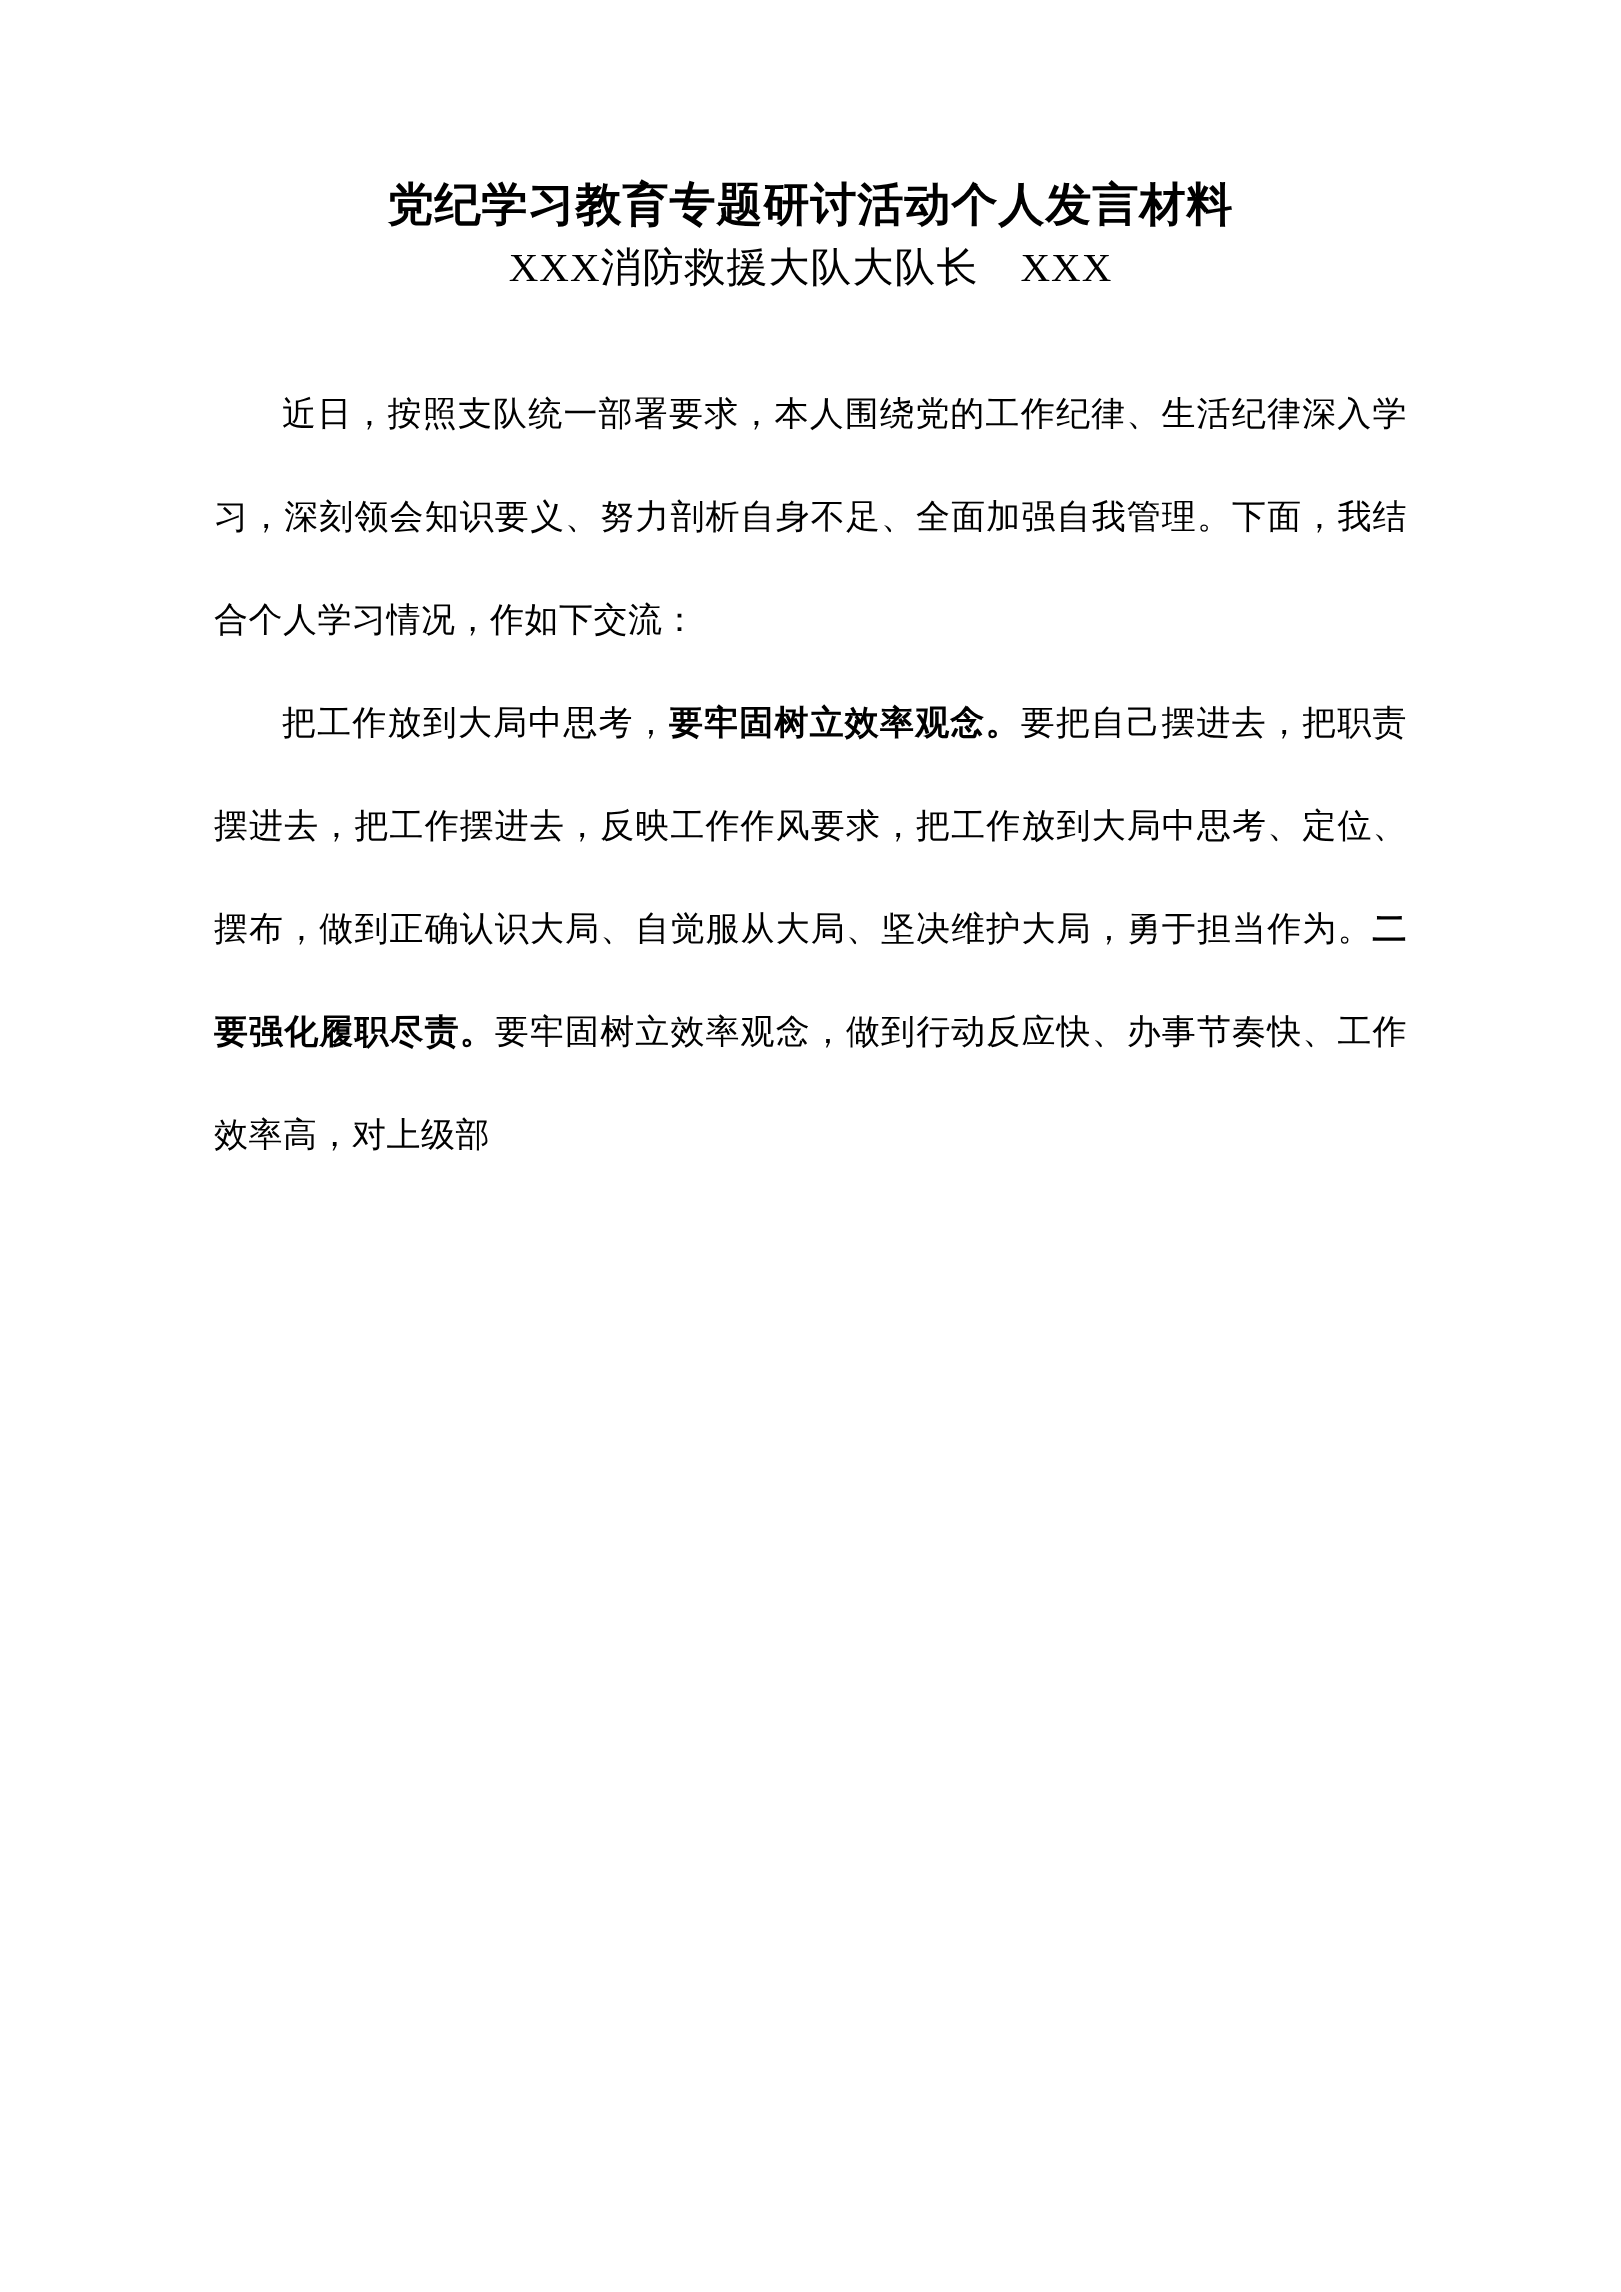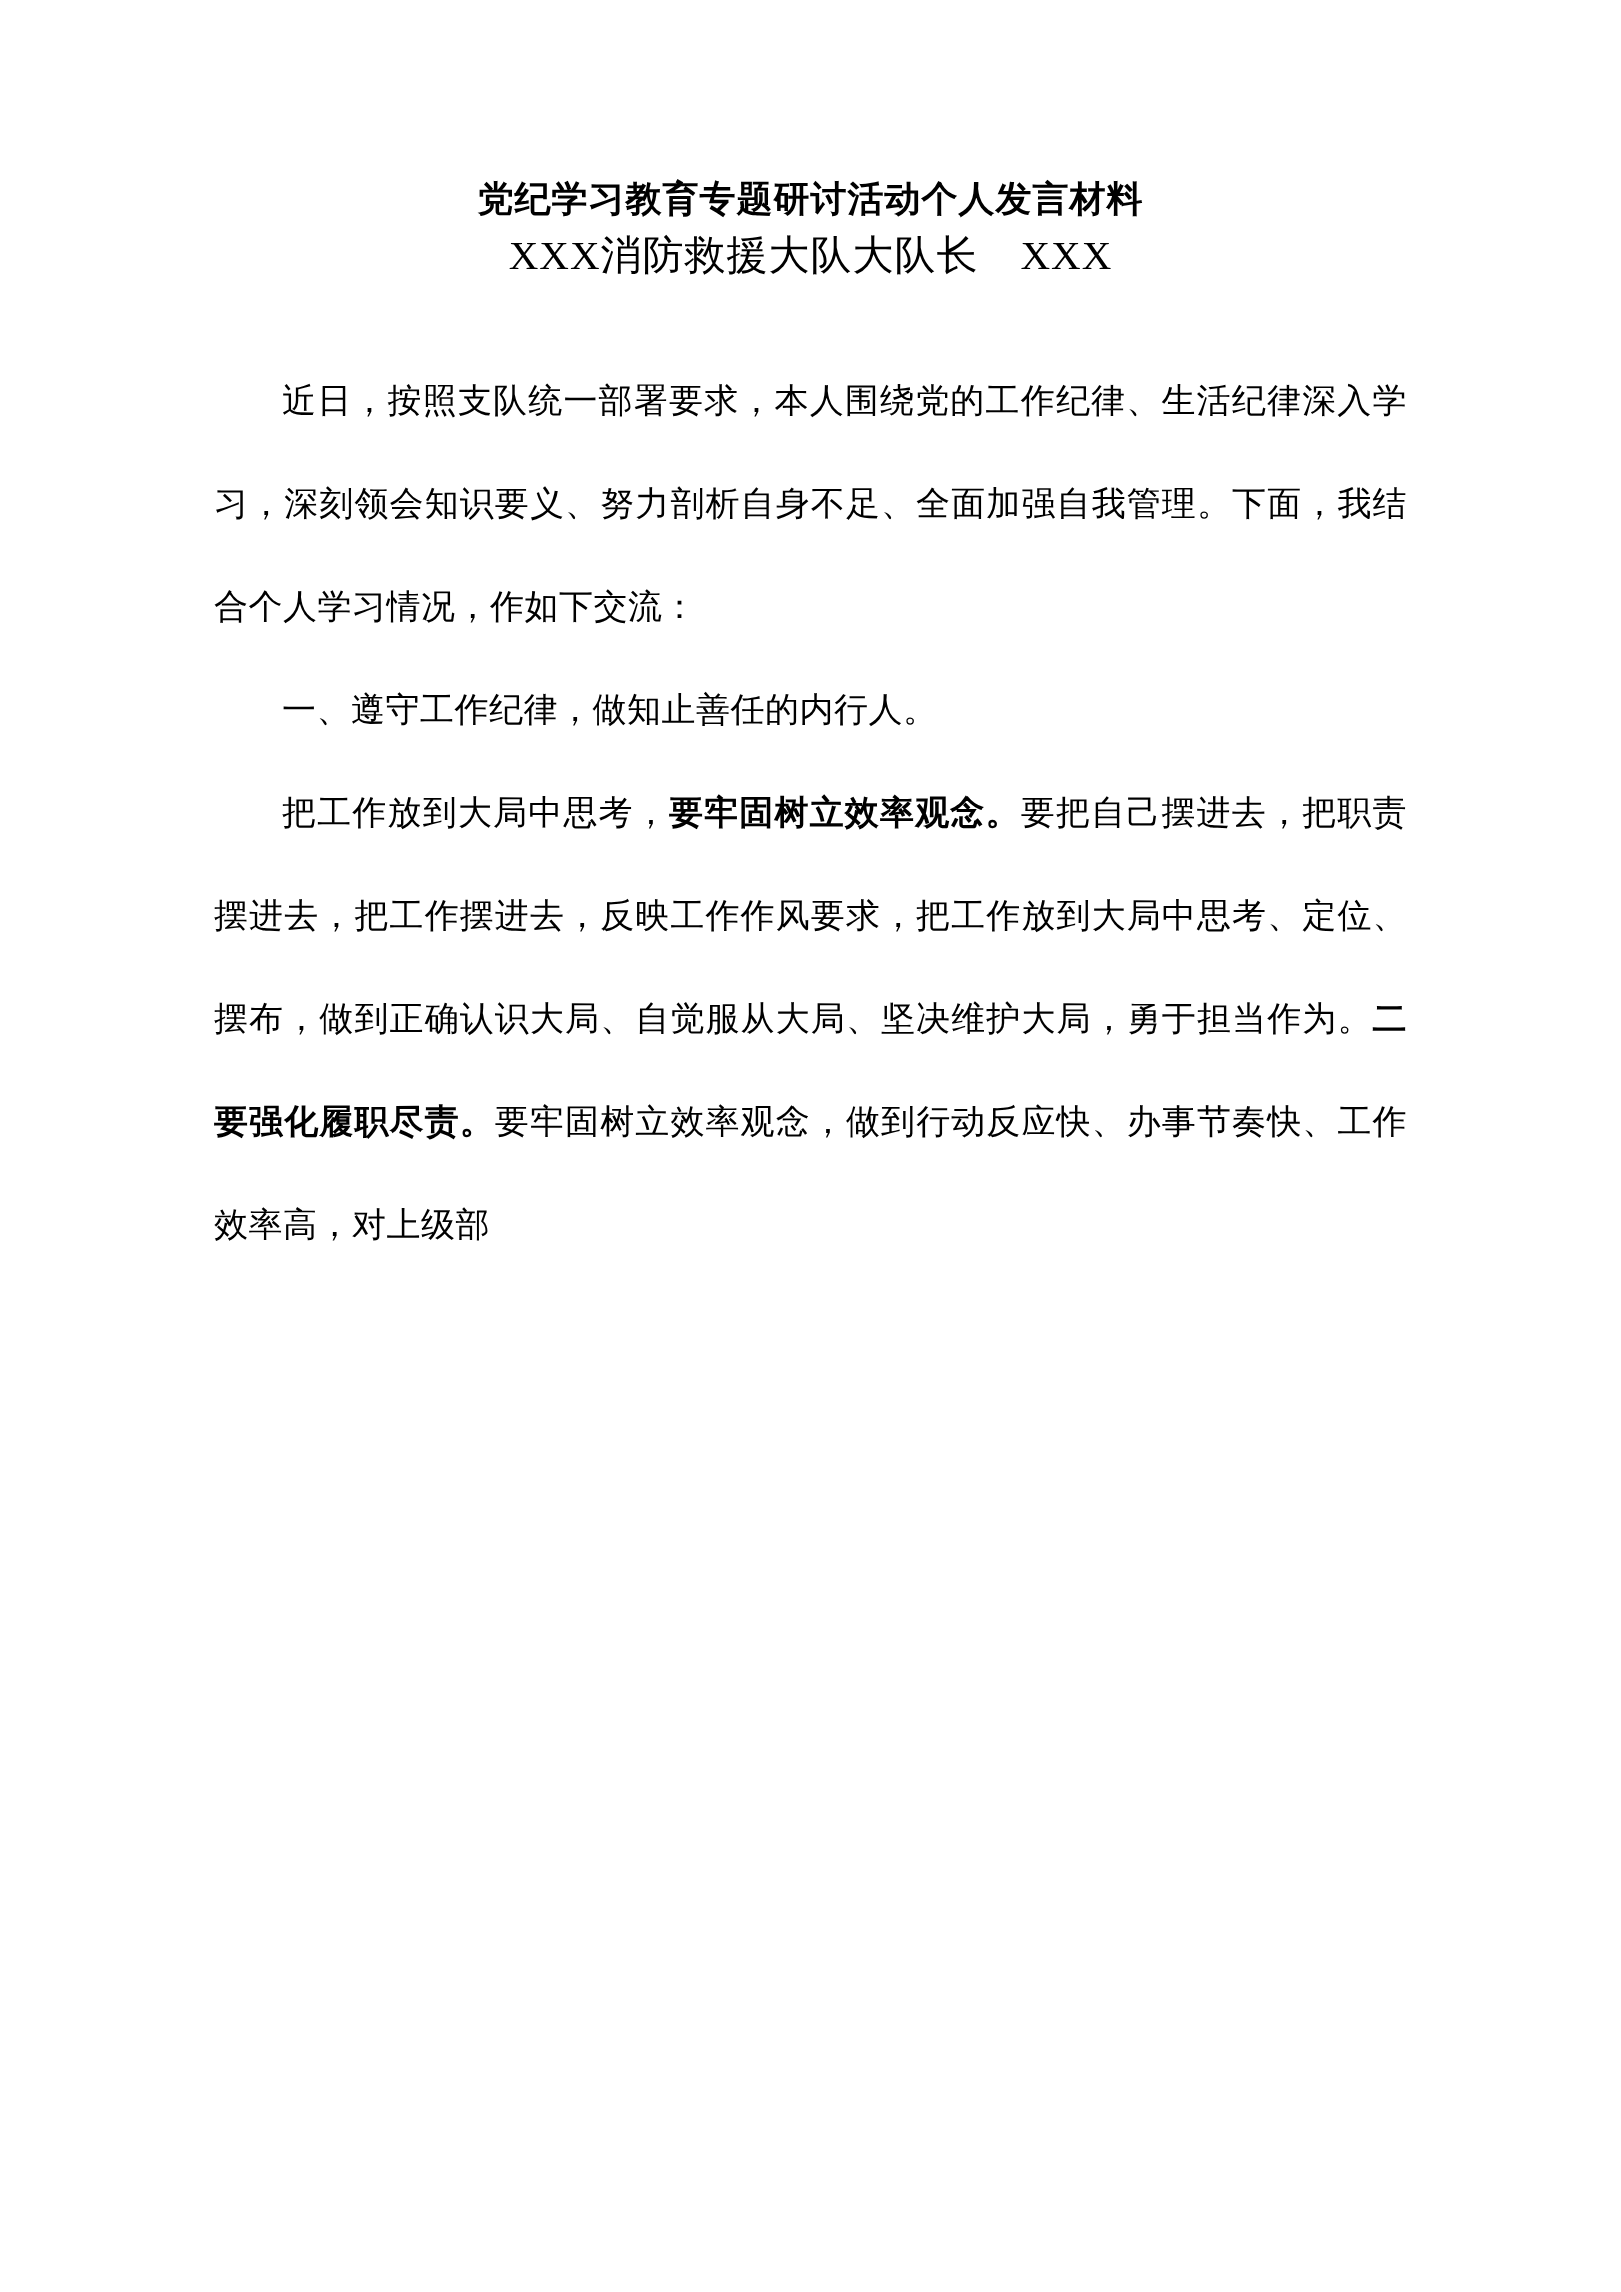--- a/index.html
+++ b/index.html
@@ -15,21 +15,21 @@
     box-sizing: border-box;
     padding: 176px 214px 157px 214px;
     color: #000000;
     font-family: "Liberation Serif", "DejaVu Serif", serif;
     overflow: hidden;
   }
   .doc-title {
     margin: 0;
     font-family: "Liberation Sans", "DejaVu Sans", sans-serif;
     font-weight: 700;
-    font-size: 36px;
+    font-size: 46px;
     line-height: 1.25;
     text-align: center;
     letter-spacing: 1px;
   }
   .doc-subtitle {
     margin: 5.9px 0 0 0;
     font-weight: 400;
     font-size: 41px;
     line-height: 1.4;
     text-align: center;
@@ -57,21 +57,20 @@
 <body>
 
 <div class="page">
   <h1 class="doc-title">党纪学习教育专题研讨活动个人发言材料</h1>
 
   <h2 class="doc-subtitle">XXX消防救援大队大队长　XXX</h2>
 
   <div class="doc-body">
     <p>近日，按照支队统一部署要求，本人围绕党的工作纪律、生活纪律深入学习，深刻领会知识要义、努力剖析自身不足、全面加强自我管理。下面，我结合个人学习情况，作如下交流：</p>
 
-    <p>一、遵守工作纪律，做知止善任的内行人。</p>
 
 
     <p>
       <span>把工作放到大局中思考，</span><span class="bold-run">要牢固树立效率观念。</span><span>要把自己摆进去，把职责摆进去，把工作摆进去，反映工作作风要求，把工作放到大局中思考、定位、摆布，做到正确认识大局、自觉服从大局、坚决维护大局，勇于担当作为。</span><span class="bold-run">二要强化履职尽责。</span><span>要牢固树立效率观念，做到行动反应快、办事节奏快、工作效率高，对上级部</span>
     </p>
   </div>
 </div>
 
 
 </body></html>

